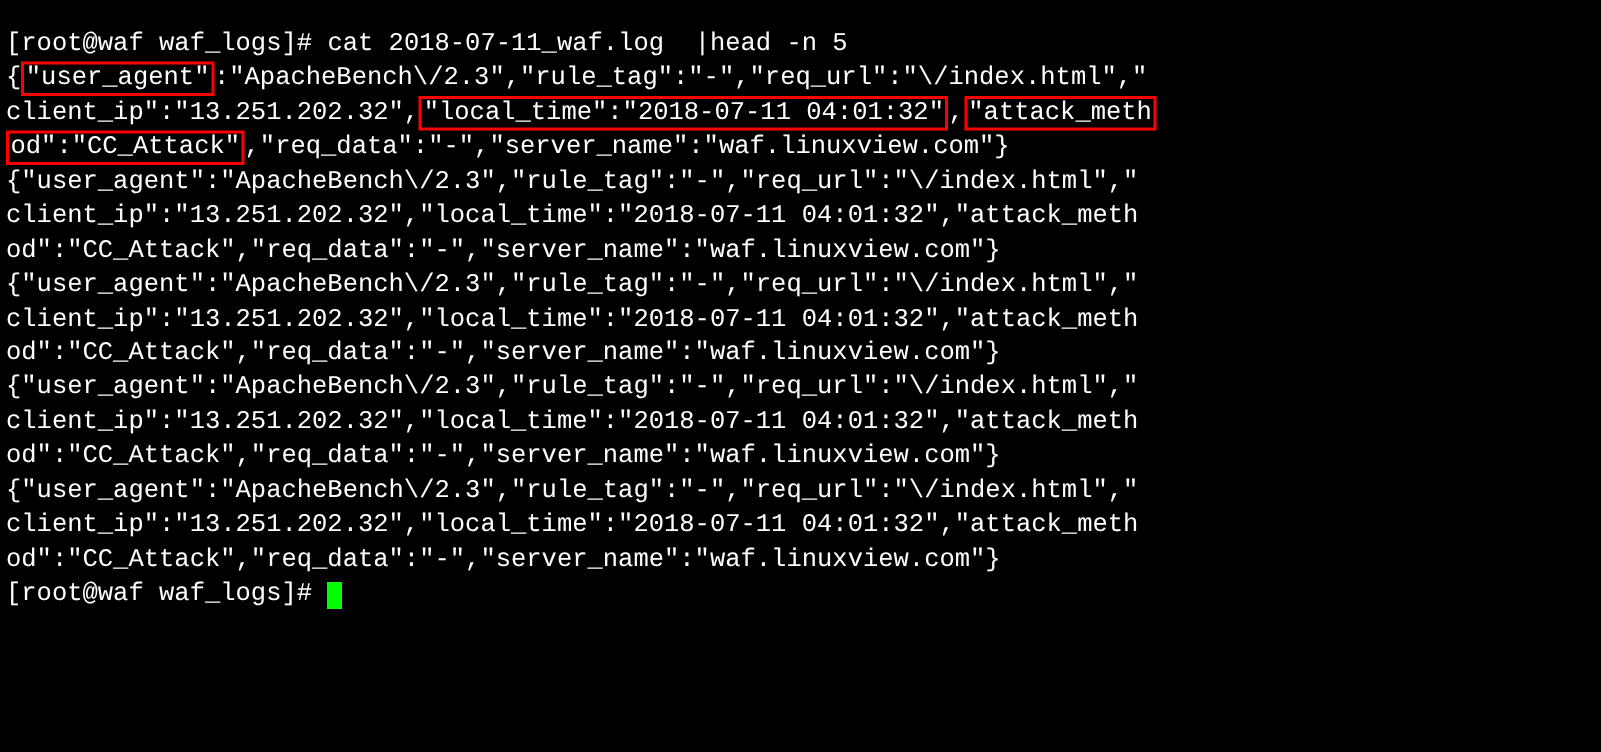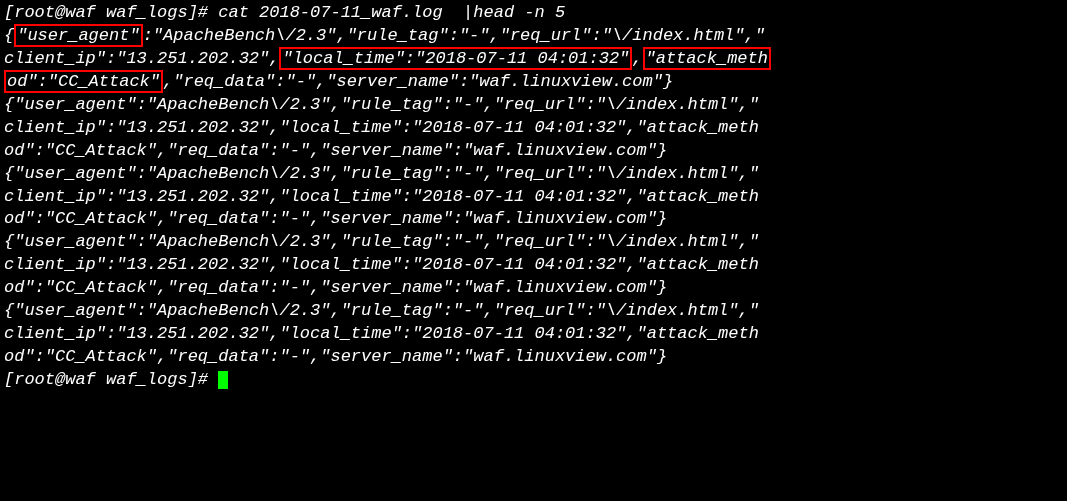--- a/index.html
+++ b/index.html
@@ -8,24 +8,23 @@
     background: #000;
     font-family: "Courier New", monospace;
     font-size: 17px;
     color: #fff;
     line-height: 1.35;
     width: 1067px;
     height: 501px;
     overflow: hidden;
   }
   .terminal {
-    padding: 2px 4px;
+    padding: 19px 4px;
     white-space: pre-wrap;
     word-break: break-all;
-    font-style: italic;
   }
   .redbox {
     border: 2px solid #ff0000;
     padding: 0 1px;
     display: inline;
   }
   .cursor {
     display: inline-block;
     width: 10px;
     height: 18px;

